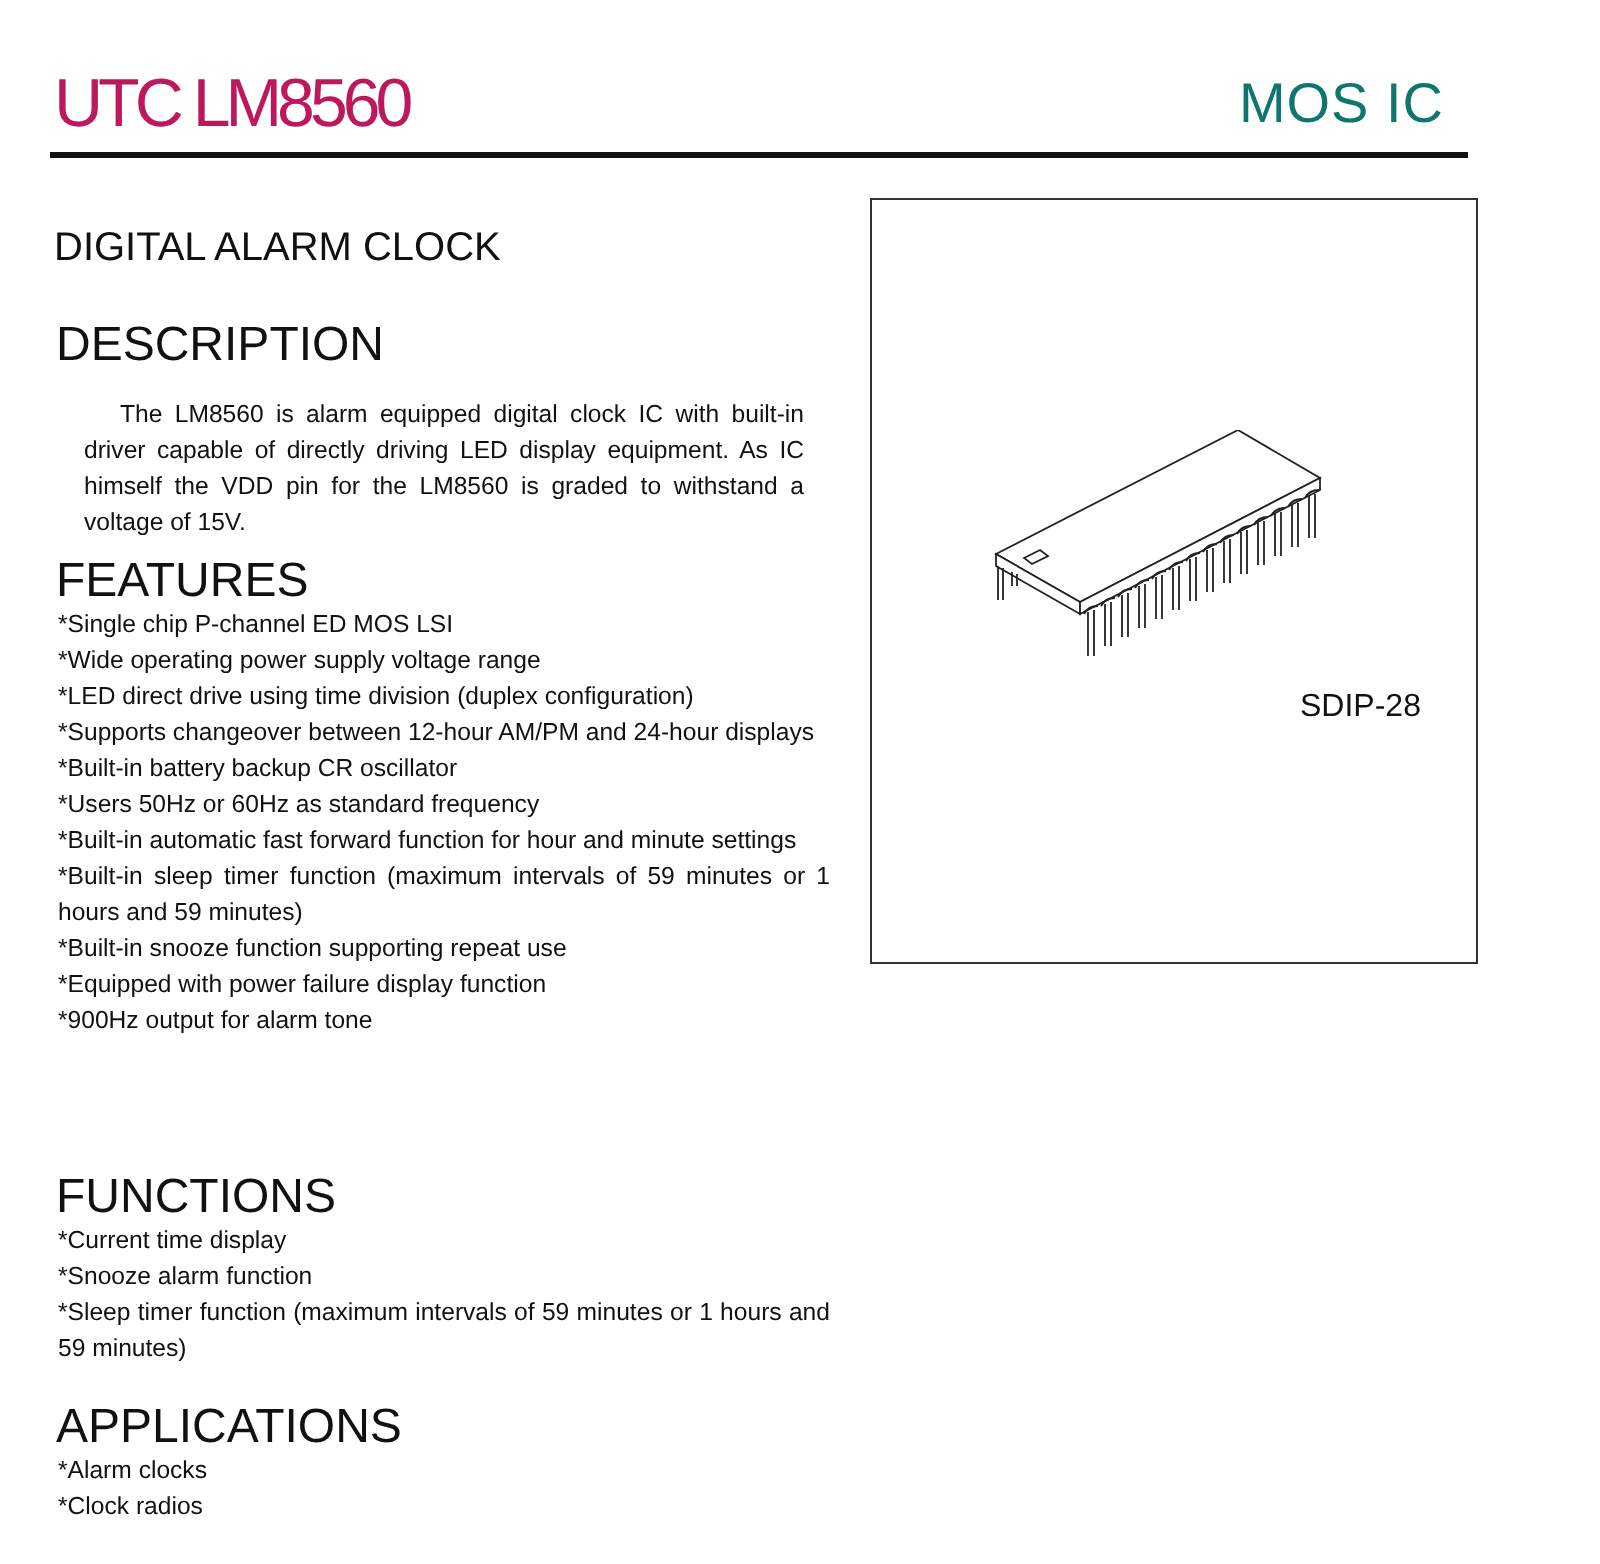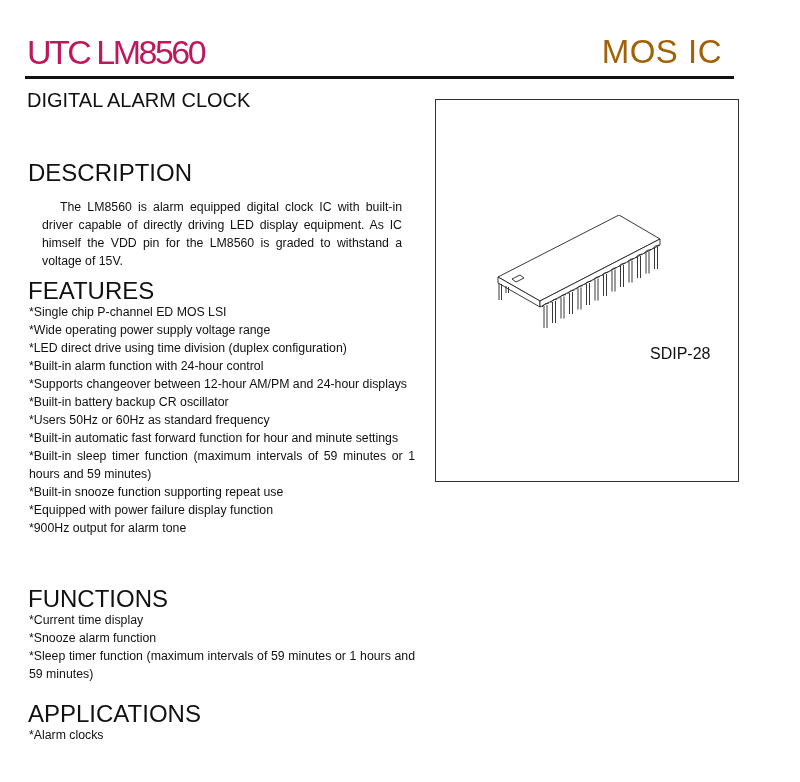--- a/index.html
+++ b/index.html
@@ -2,23 +2,23 @@
 <html><head>
 <meta charset="utf-8">
 <style>
   html, body { margin: 0; padding: 0; background: #ffffff; }
   body { width: 800px; height: 782px; position: relative; overflow: hidden;
          font-family: "Liberation Sans", sans-serif; color: #111; }
   .header { position: absolute; left: 25px; top: 30px; width: 709px; height: 46px;
             border-bottom: 3px solid #111; }
   .hdr-left { position: absolute; left: 2px; top: 2px; font-size: 34px; letter-spacing: -2.5px;
               line-height: 40px; color: #be185d; }
-  .hdr-right { position: absolute; right: 12px; top: 2px; font-size: 33px; line-height: 40px;
-               letter-spacing: 0.5px; color: #a16207; }
-  .subtitle { position: absolute; left: 27px; top: 88px; font-size: 20px; line-height: 24px; }
+  .hdr-right { position: absolute; right: 12px; top: 2px; font-size: 28px; line-height: 40px;
+               letter-spacing: 0.5px; color: #0f766e; }
+  .subtitle { position: absolute; left: 27px; top: 112px; font-size: 20px; line-height: 24px; }
   .col { position: absolute; left: 28px; width: 388px; font-size: 12.3px; line-height: 18px; }
   .sec-h { font-size: 24px; line-height: 22px; margin: 0; font-weight: normal; }
   .para { text-align: justify; margin: 14px; text-indent: 18px; }
   ul.items { list-style: none; padding: 0; margin: 1px; }
   ul.items li { text-align: justify; text-align-last: left; }
   #desc { top: 162px; }
   #feat { top: 280px; }
   #func { top: 588px; }
   #apps { top: 703px; }
   .pkg-box { position: absolute; left: 435px; top: 99px; width: 304px; height: 383px;
@@ -40,21 +40,20 @@
   <h2 class="sec-h">DESCRIPTION</h2>
   <p class="para">The LM8560 is alarm equipped digital clock IC with built-in driver capable of directly driving LED display equipment. As IC himself the VDD pin for the LM8560 is graded to withstand a voltage of 15V.</p>
 </div>
 
 <div class="col" id="feat">
   <h2 class="sec-h">FEATURES</h2>
   <ul class="items">
     <li>*Single chip P-channel ED MOS LSI</li>
     <li>*Wide operating power supply voltage range</li>
     <li>*LED direct drive using time division (duplex configuration)</li>
-    <li>*Built-in alarm function with 24-hour control</li>
     <li>*Supports changeover between 12-hour AM/PM and 24-hour displays</li>
     <li>*Built-in battery backup CR oscillator</li>
     <li>*Users 50Hz or 60Hz as standard frequency</li>
     <li>*Built-in automatic fast forward function for hour and minute settings</li>
     <li>*Built-in sleep timer function (maximum intervals of 59 minutes or 1 hours and 59 minutes)</li>
     <li>*Built-in snooze function supporting repeat use</li>
     <li>*Equipped with power failure display function</li>
     <li>*900Hz output for alarm tone</li>
   </ul>
 </div>
@@ -65,20 +64,21 @@
     <li>*Current time display</li>
     <li>*Snooze alarm function</li>
     <li>*Sleep timer function (maximum intervals of 59 minutes or 1 hours and 59 minutes)</li>
   </ul>
 </div>
 
 <div class="col" id="apps">
   <h2 class="sec-h">APPLICATIONS</h2>
   <ul class="items">
     <li>*Alarm clocks</li>
+    <li>*Clock radios</li>
   </ul>
 </div>
 
 <div class="pkg-box">
   <svg class="pkg-svg" width="170" height="115" viewBox="0 0 170 115" fill="none" stroke="#222" stroke-width="0.9">
 
     <polygon points="2,62 123,0 164,24 44,86" fill="#fff"></polygon>
 
     <polygon points="2,62 44,86 44,92 2,68" fill="#fff"></polygon>
     <polygon points="44,86 164,24 164,30 44,92" fill="#fff"></polygon>

